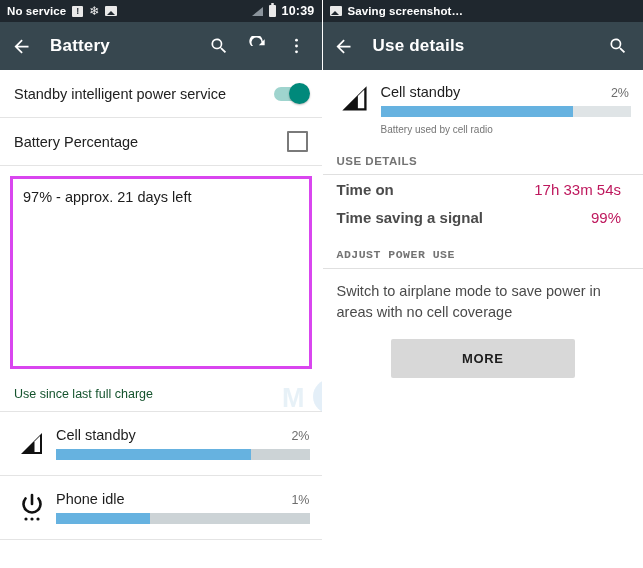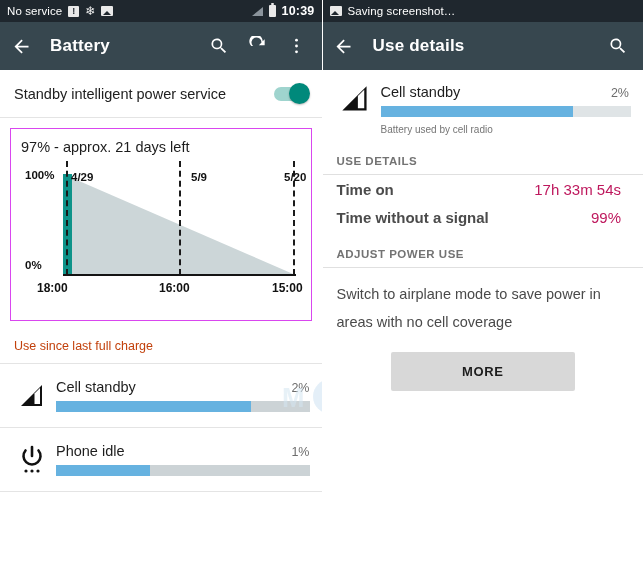--- a/index.html
+++ b/index.html
@@ -15,21 +15,21 @@
   .screen-right{width:321px;height:568px;border-left:1px solid #fff;}
 
   
   .statusbar{
     height:22px;background:#1f272e;color:#ffffff;
     display:flex;align-items:center;
     font-size:11.5px;padding:0 7px;box-sizing:border-box;
   }
   .sb-left{display:flex;align-items:center;gap:6px;}
   .sb-right{margin-left:auto;display:flex;align-items:center;gap:6px;}
-  .sb-text{font-size:11.5px;letter-spacing:.1px;}
+  .sb-text{font-size:11.5px;letter-spacing:.1px;font-weight:bold;}
   .ic-warn{
     width:11px;height:11px;background:#e9e9e9;border-radius:1px;
     color:#1f272e;font-size:9px;line-height:11px;text-align:center;font-weight:bold;
   }
   .ic-snow{font-size:12px;line-height:12px;color:#f0f0f0;}
   .ic-pic{
     width:12px;height:10px;background:#e9e9e9;border-radius:1px;position:relative;
   }
   .ic-pic:after{
     content:"";position:absolute;left:1.5px;bottom:1.5px;
@@ -73,21 +73,21 @@
   .switch .knob{
     position:absolute;right:-2px;top:-4px;width:21px;height:21px;border-radius:50%;
     background:#00897b;box-shadow:0 1px 2px rgba(0,0,0,.28);
   }
   .checkbox{
     width:17px;height:17px;border:2px solid #7a7a7a;border-radius:1px;background:#fff;
   }
 
   
   .chart-card{
-    margin:10px;border:1px solid #d946ef;background:#fff;
+    margin:10px;border:3px solid #d946ef;background:#fff;
     padding:8px 8px 6px 8px;box-sizing:border-box;height:193px;position:relative;
   }
   .chart-head{font-size:14.5px;color:#1d1d1d;margin:2px 0 2px 2px;}
   .plot-wrap{position:relative;height:143px;margin-top:3px;}
   .plot{
     position:absolute;left:44px;right:7px;top:16px;bottom:26px;
   }
   .axis-x{
     position:absolute;left:44px;right:7px;bottom:25px;height:2px;background:#141414;
   }
@@ -110,21 +110,21 @@
   .ylab-0{bottom:30px;}
   .xlab{
     position:absolute;bottom:6px;font-size:12px;color:#111;font-weight:bold;
   }
   .dlab{
     position:absolute;top:13px;font-size:11.5px;color:#111;font-weight:bold;
   }
 
   
   .link-row{
-    padding:8px 14px 10px 14px;font-size:12.5px;color:#c2410c;
+    padding:8px 14px 10px 14px;font-size:12.5px;color:#14532d;
     border-bottom:1px solid #e4e4e4;
   }
 
   
   .usage-row{
     height:64px;display:flex;align-items:center;
     padding:0 12px 0 14px;box-sizing:border-box;
     border-bottom:1px solid #e4e4e4;background:#fff;
   }
   .usage-icon{width:36px;flex:0 0 36px;display:flex;align-items:center;justify-content:center;}
@@ -151,21 +151,21 @@
   .section-hdr{
     font-size:11.5px;color:#737373;font-weight:bold;letter-spacing:.5px;
     padding:10px 14px 7px 14px;border-bottom:1px solid #e0e0e0;
   }
   .kv-row{
     display:flex;align-items:baseline;padding:6px 22px 5px 14px;
   }
   .kv-key{font-size:15px;font-weight:bold;color:#4b4b4b;}
   .kv-val{margin-left:auto;font-size:15px;color:#be185d;}
   .adjust-text{
-    font-size:14.5px;color:#4a4a4a;line-height:28px;padding:12px 14px 0 14px;
+    font-size:14.5px;color:#4a4a4a;line-height:21px;padding:12px 14px 0 14px;
   }
   .more-wrap{display:flex;justify-content:center;padding-top:16px;}
   .more-btn{
     background:#d8d8d8;border:none;border-radius:2px;
     padding:12px 0;width:184px;text-align:center;
     font-size:13px;font-weight:bold;color:#1d1d1d;letter-spacing:.6px;
     font-family:"Liberation Sans", sans-serif;
   }
 
   
@@ -233,46 +233,30 @@
 
     <div class="setting-row">
       <span class="setting-label">Standby intelligent power service</span>
       <span class="setting-ctl">
         <span class="switch">
           <span class="knob"></span>
         </span>
       </span>
     </div>
 
+    <div class="setting-row">
+      <span class="setting-label">Battery Percentage</span>
+      <span class="setting-ctl">
+        <span class="checkbox"></span>
+      </span>
+    </div>
 
     <div class="chart-card">
       <div class="chart-head">97% - approx. 21 days left</div>
 
-      <div class="plot-wrap">
-        <span class="ylab ylab-100">100%</span>
-        <span class="ylab ylab-0">0%</span>
-
-        <div class="plot">
-          <div class="area"></div>
-          <div class="teal-bar"></div>
-          <div class="dash-v" style="left:3px;"></div>
-          <div class="dash-v" style="left:50%;"></div>
-          <div class="dash-v" style="left:99%;"></div>
-        </div>
-
-        <span class="dlab" style="left:52px;">4/29</span>
-        <span class="dlab" style="left:172px;">5/9</span>
-        <span class="dlab" style="left:265px;">5/20</span>
-
-        <div class="axis-x"></div>
-
-        <span class="xlab" style="left:18px;">18:00</span>
-        <span class="xlab" style="left:140px;">16:00</span>
-        <span class="xlab" style="left:253px;">15:00</span>
-      </div>
     </div>
 
     <div class="link-row">Use since last full charge</div>
 
     <div class="usage-row">
       <span class="usage-icon">
         <svg width="26" height="26" viewBox="0 0 26 26">
           <path d="M2 23 L23 2 L23 23 Z" fill="#111111"></path>
           <path d="M15.5 21 L15.5 10.5 L21 5 L21 21 Z" fill="#ffffff"></path>
         </svg>
@@ -363,25 +347,25 @@
     </div>
 
     <div class="section-hdr">USE DETAILS</div>
 
     <div class="kv-row">
       <span class="kv-key">Time on</span>
       <span class="kv-val">17h 33m 54s</span>
     </div>
 
     <div class="kv-row">
-      <span class="kv-key">Time without a signal</span>
+      <span class="kv-key">Time saving a signal</span>
       <span class="kv-val">99%</span>
     </div>
 
-    <div class="section-hdr" style="margin-top:7px;">ADJUST POWER USE</div>
+    <div class="section-hdr" style="margin-top:7px;font-family:Liberation Mono, monospace;">ADJUST POWER USE</div>
 
     <div class="adjust-text">Switch to airplane mode to save power in areas with no cell coverage</div>
 
     <div class="more-wrap">
       <button class="more-btn">MORE</button>
     </div>
   </div>
 
 </div>
 

